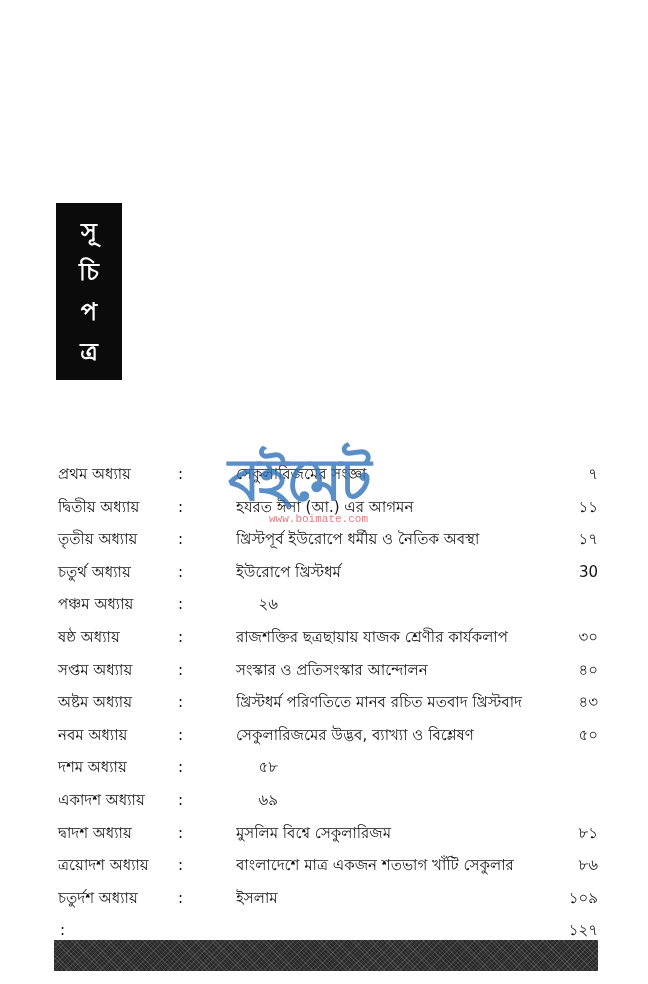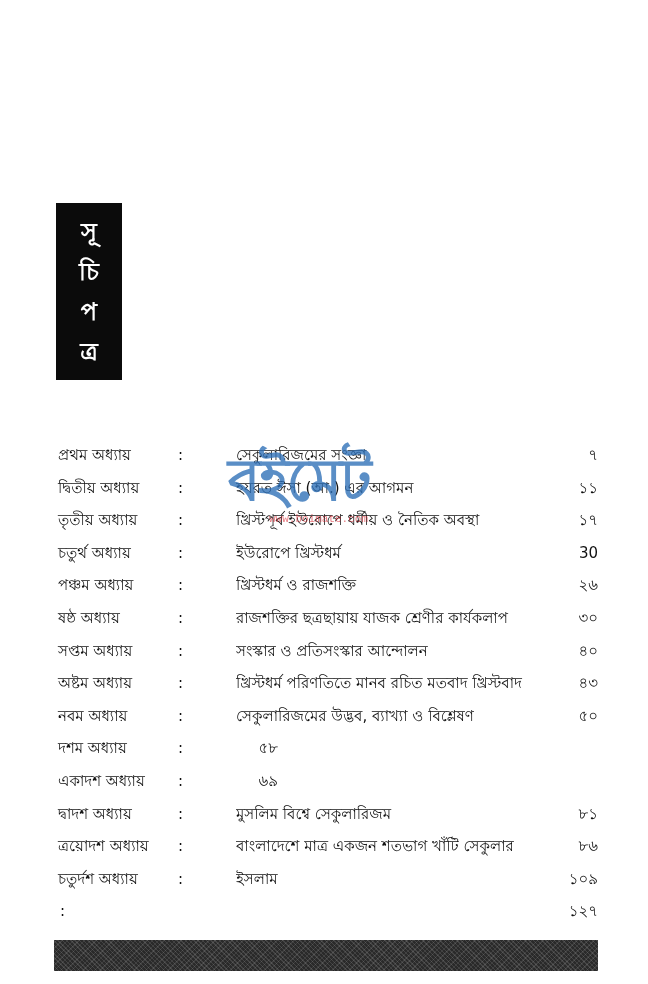--- a/index.html
+++ b/index.html
@@ -12,21 +12,21 @@
     position: absolute; left: 56px; top: 203px; width: 66px; height: 177px;
     background: #0b0b0b;
     display: flex; flex-direction: column; align-items: center; justify-content: center;
     gap: 10px;
   }
   .title-block span {
     color: #fff; font-size: 24px; line-height: 30px; font-weight: bold;
     display: block; text-align: center;
   }
   .toc {
-    position: absolute; left: 58px; top: 439px; width: 540px;
+    position: absolute; left: 58px; top: 458px; width: 540px;
   }
   .toc-row {
     display: flex; align-items: baseline; height: 32.6px;
     font-size: 15px; line-height: 32px; white-space: nowrap;
   }
   .toc-row .chap { width: 118px; flex: none; }
   .toc-row .colon { width: 60px; flex: none; text-align: left; padding-left: 2px; box-sizing: border-box; }
   .toc-row .ttl { flex: 1; overflow: hidden; }
   .toc-row .pg { width: 42px; flex: none; text-align: right; }
   .watermark {
@@ -82,21 +82,20 @@
   </div>
   <div class="toc-row">
     <span class="chap">চতুর্থ অধ্যায়</span>
     <span class="colon">:</span>
     <span class="ttl">ইউরোপে খ্রিস্টধর্ম</span>
     <span class="pg">30</span>
   </div>
   <div class="toc-row">
     <span class="chap">পঞ্চম অধ্যায়</span>
     <span class="colon">:</span>
-    <span class="ttl">খ্রিস্টধর্ম ও রাজশক্তি</span>
     <span class="pg">২৬</span>
   </div>
   <div class="toc-row">
     <span class="chap">ষষ্ঠ অধ্যায়</span>
     <span class="colon">:</span>
     <span class="ttl">রাজশক্তির ছত্রছায়ায় যাজক শ্রেণীর কার্যকলাপ</span>
     <span class="pg">৩০</span>
   </div>
   <div class="toc-row">
     <span class="chap">সপ্তম অধ্যায়</span>

